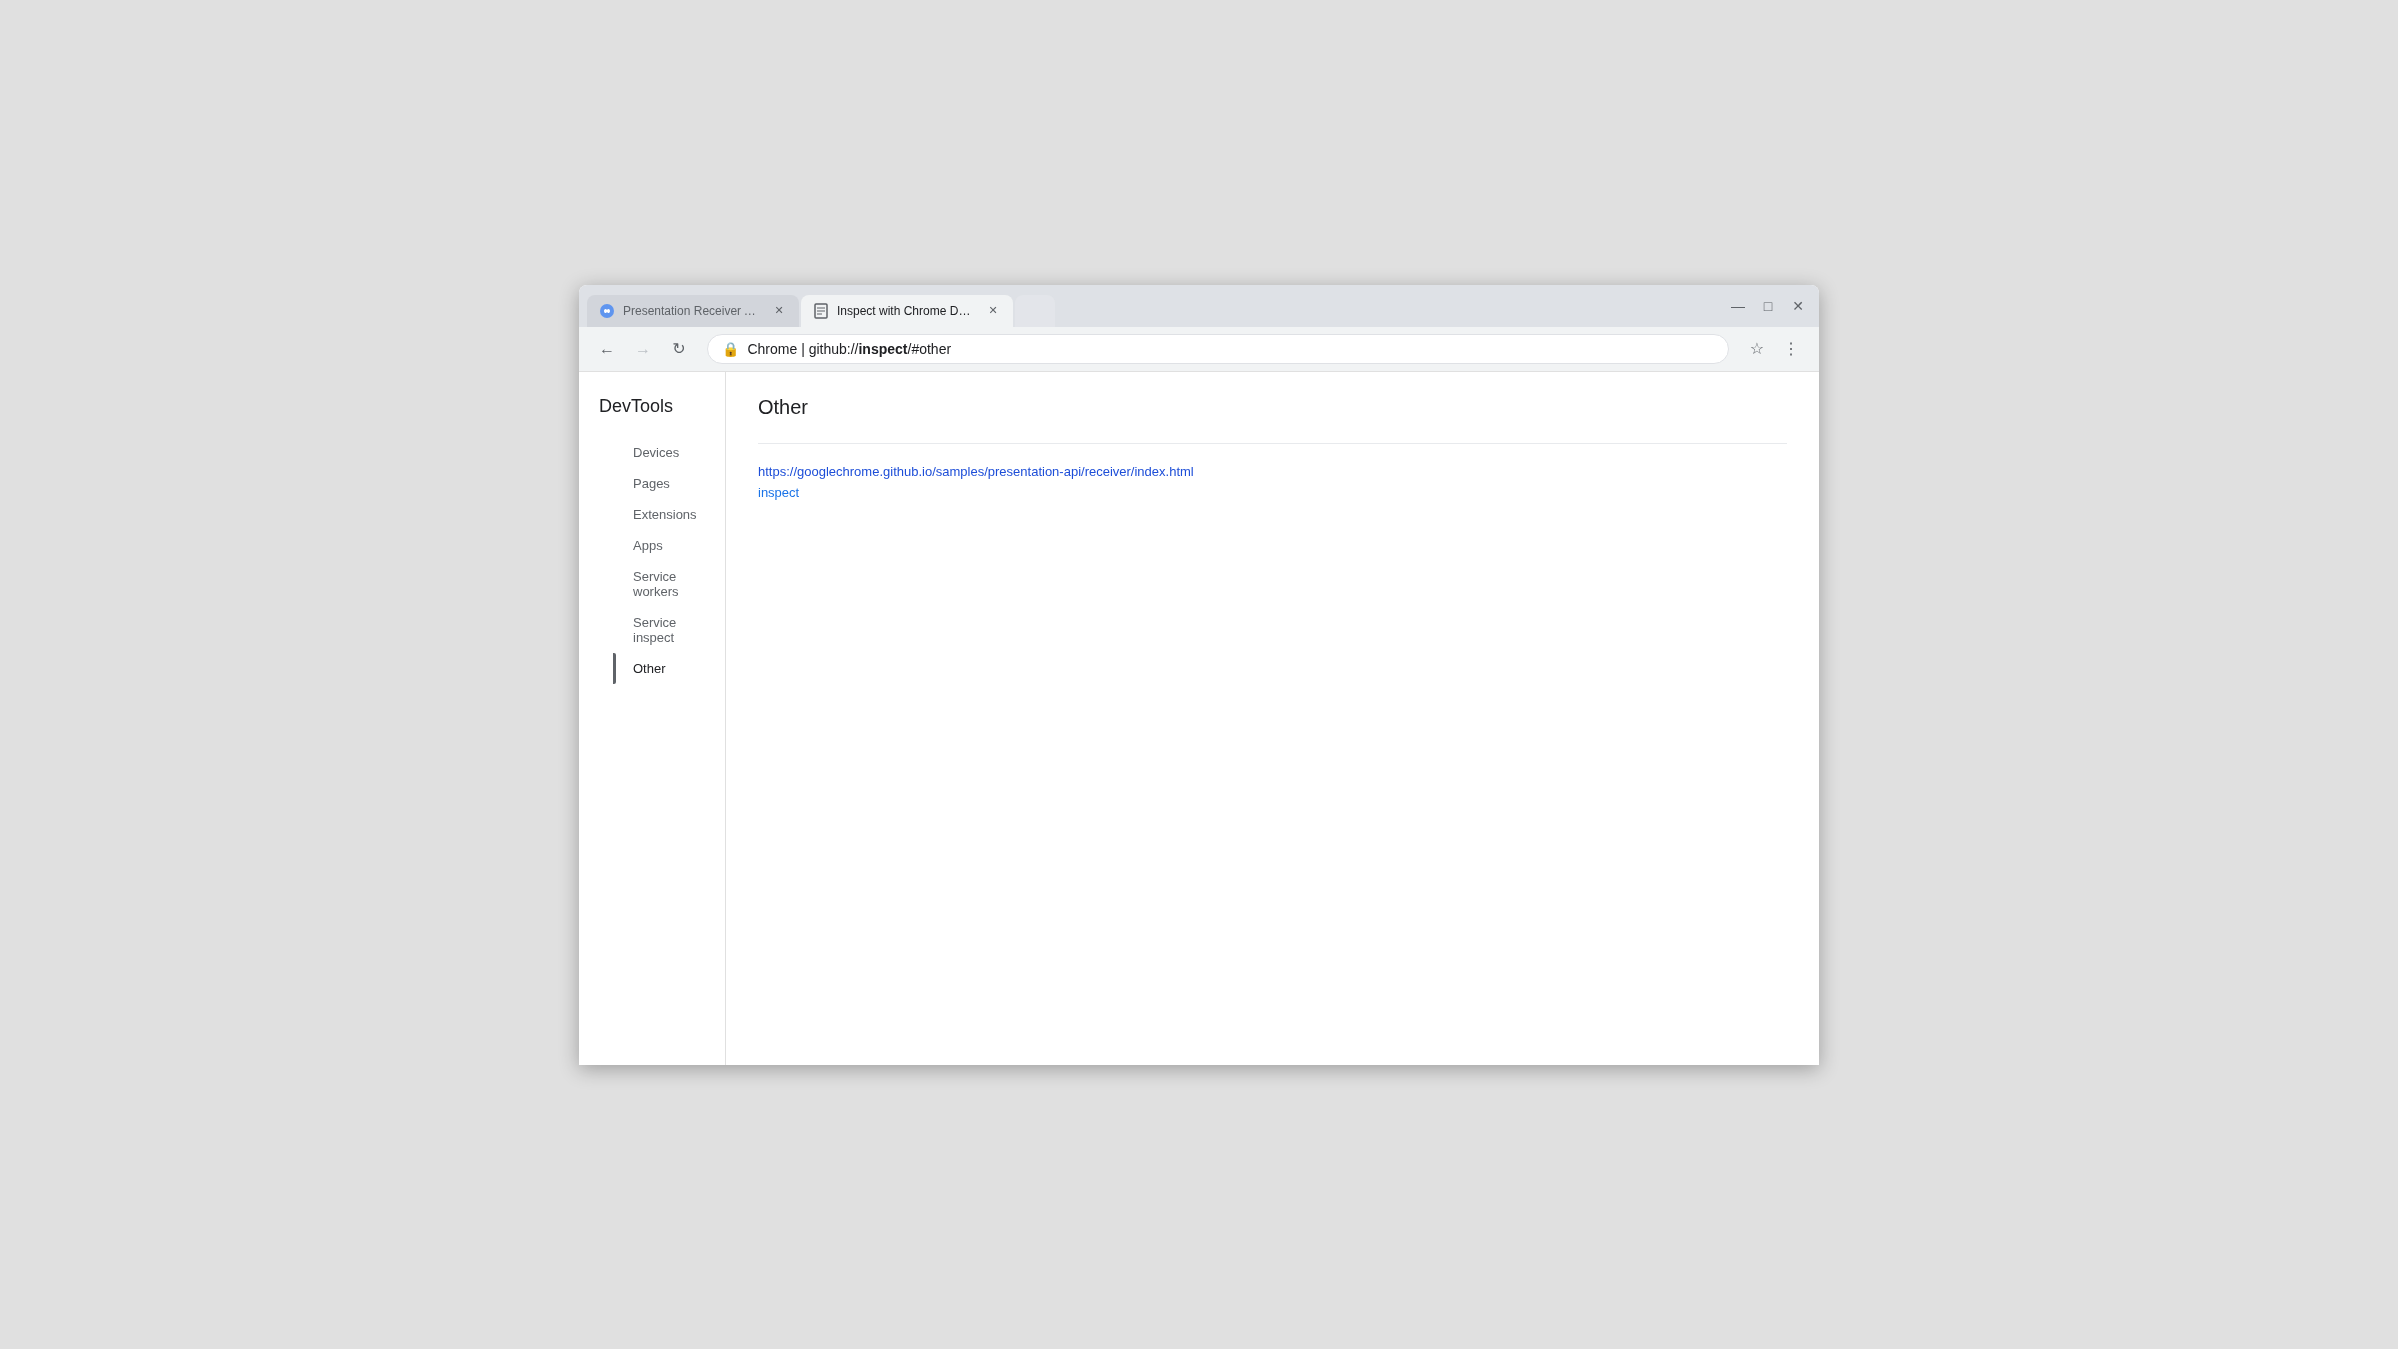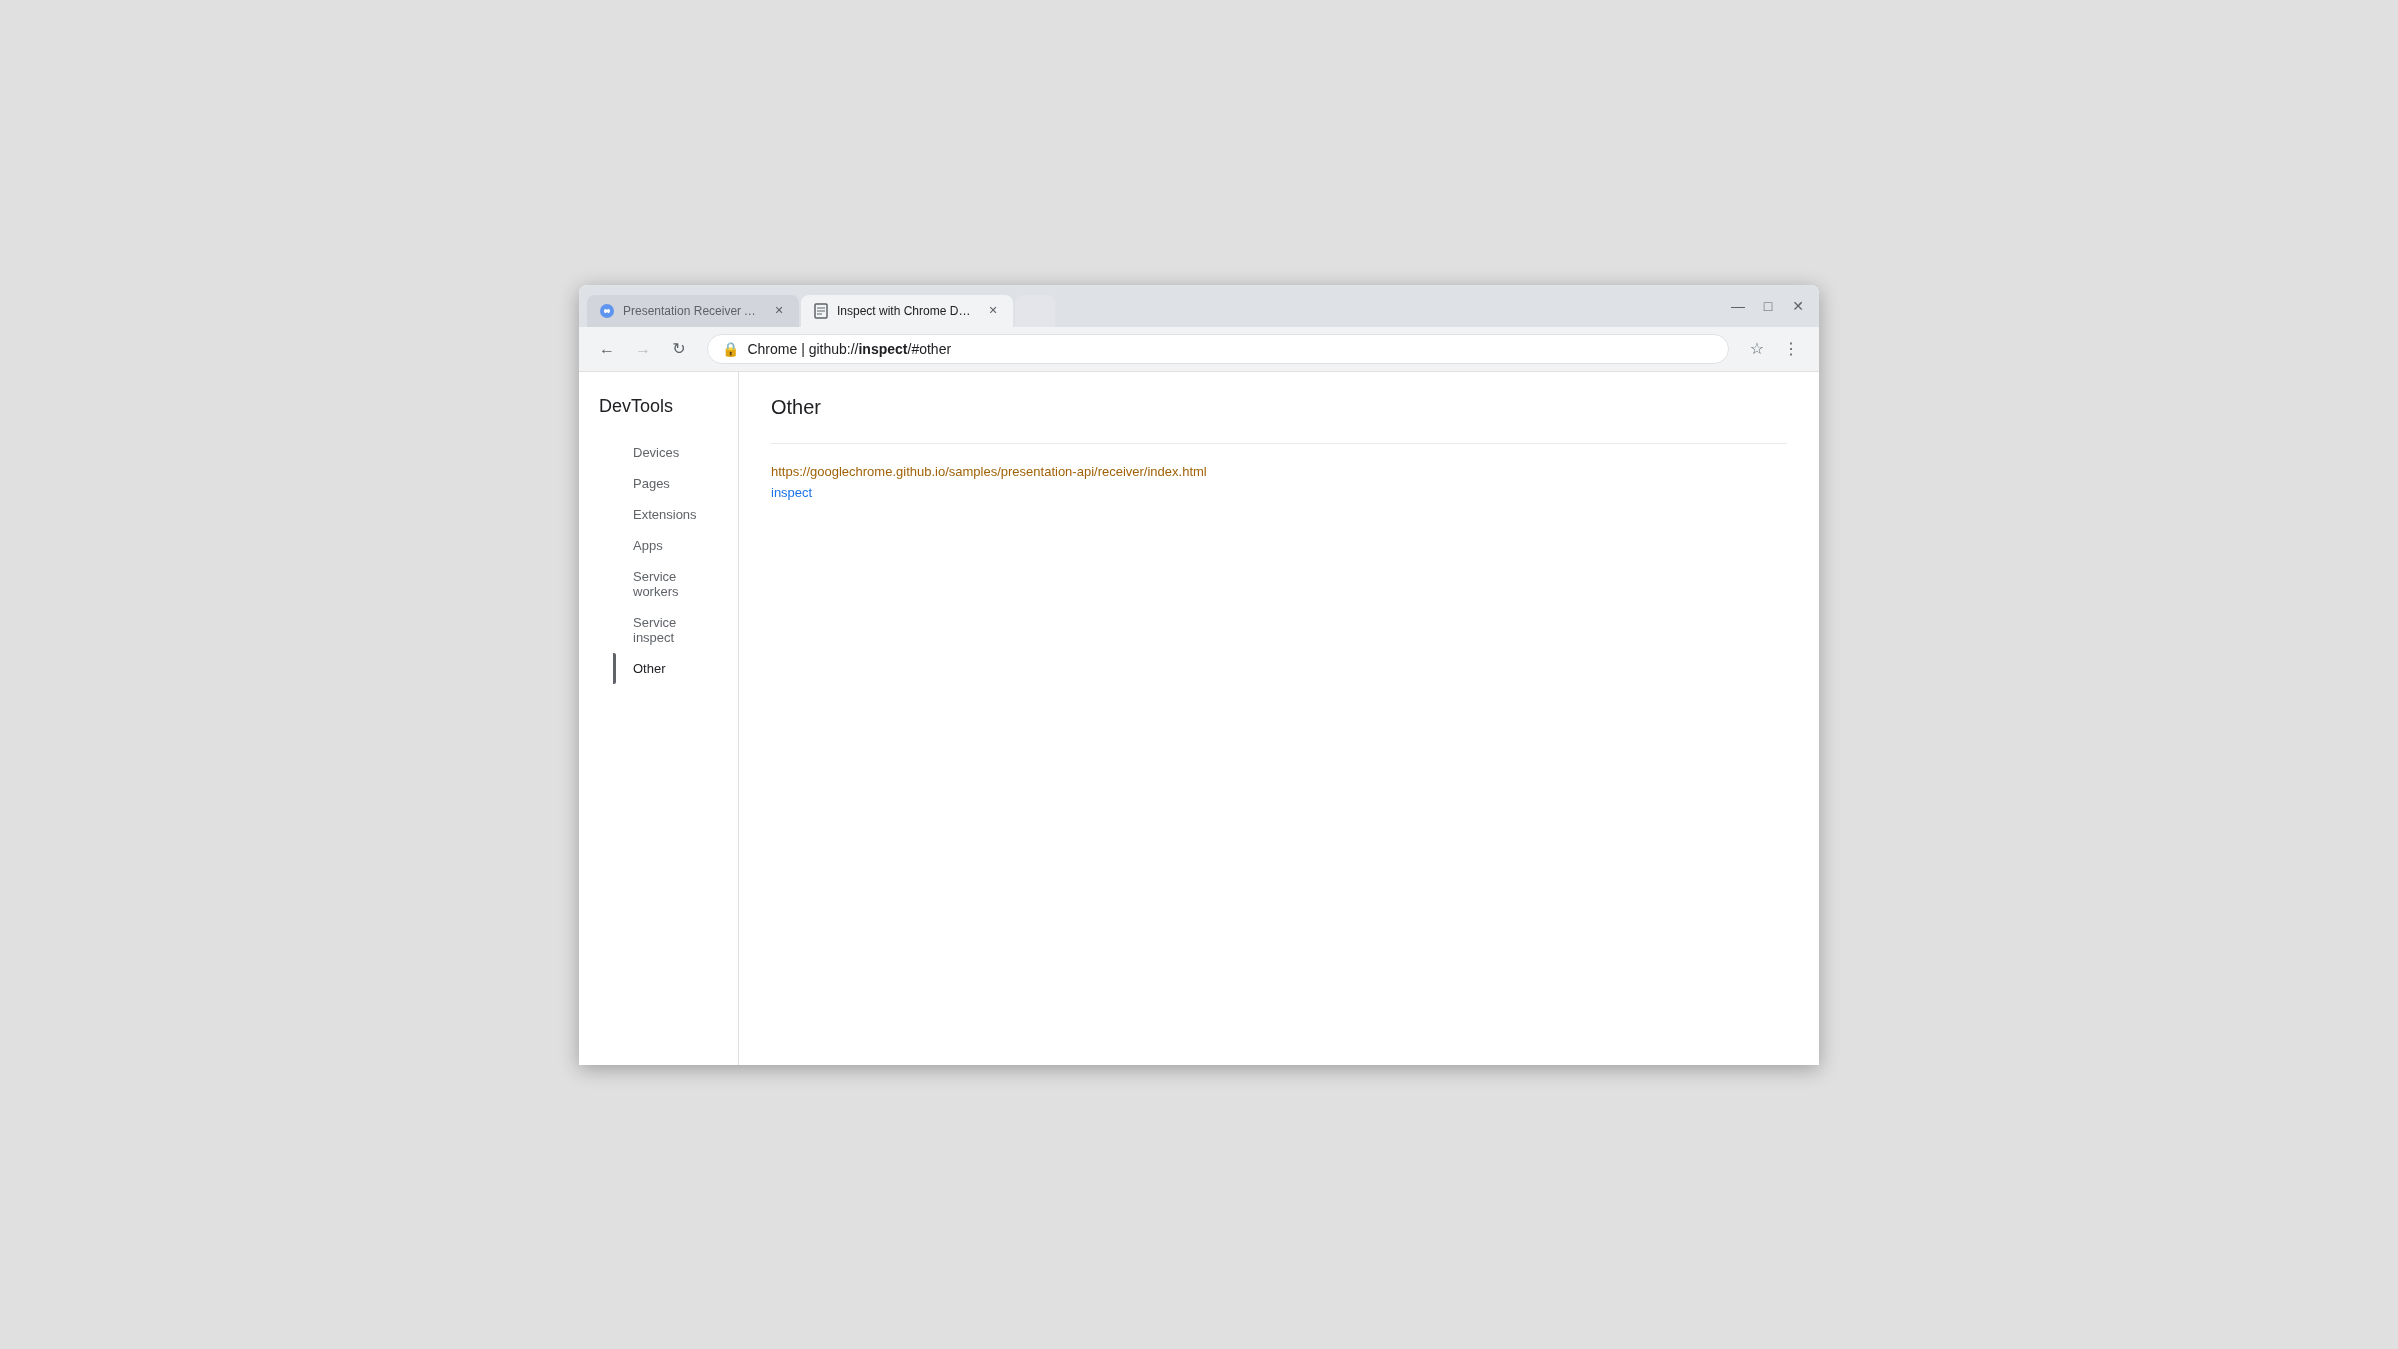--- a/index.html
+++ b/index.html
@@ -150,21 +150,21 @@
       gap: 2px;
     }
     
     .page-content {
       display: flex;
       flex: 1;
       background: #fff;
     }
     
     .sidebar {
-      width: 160px;
+      width: 147px;
       padding: 24px 0;
       border-right: 1px solid #e0e0e0;
       flex-shrink: 0;
     }
     .sidebar-title {
       font-size: 18px;
       font-weight: 400;
       color: #202124;
       padding: 0 20px 20px 20px;
     }
@@ -206,21 +206,21 @@
       color: #202124;
       margin-bottom: 24px;
     }
     .divider {
       border: none;
       border-top: 1px solid #e8eaed;
       margin-bottom: 20px;
     }
     .target-url {
       font-size: 13px;
-      color: #a16207;
+      color: #1d4ed8;
       margin-bottom: 4px;
     }
     .inspect-link {
       font-size: 13px;
       color: #1a73e8;
       text-decoration: none;
       cursor: pointer;
     }
     
     .empty-tab {

